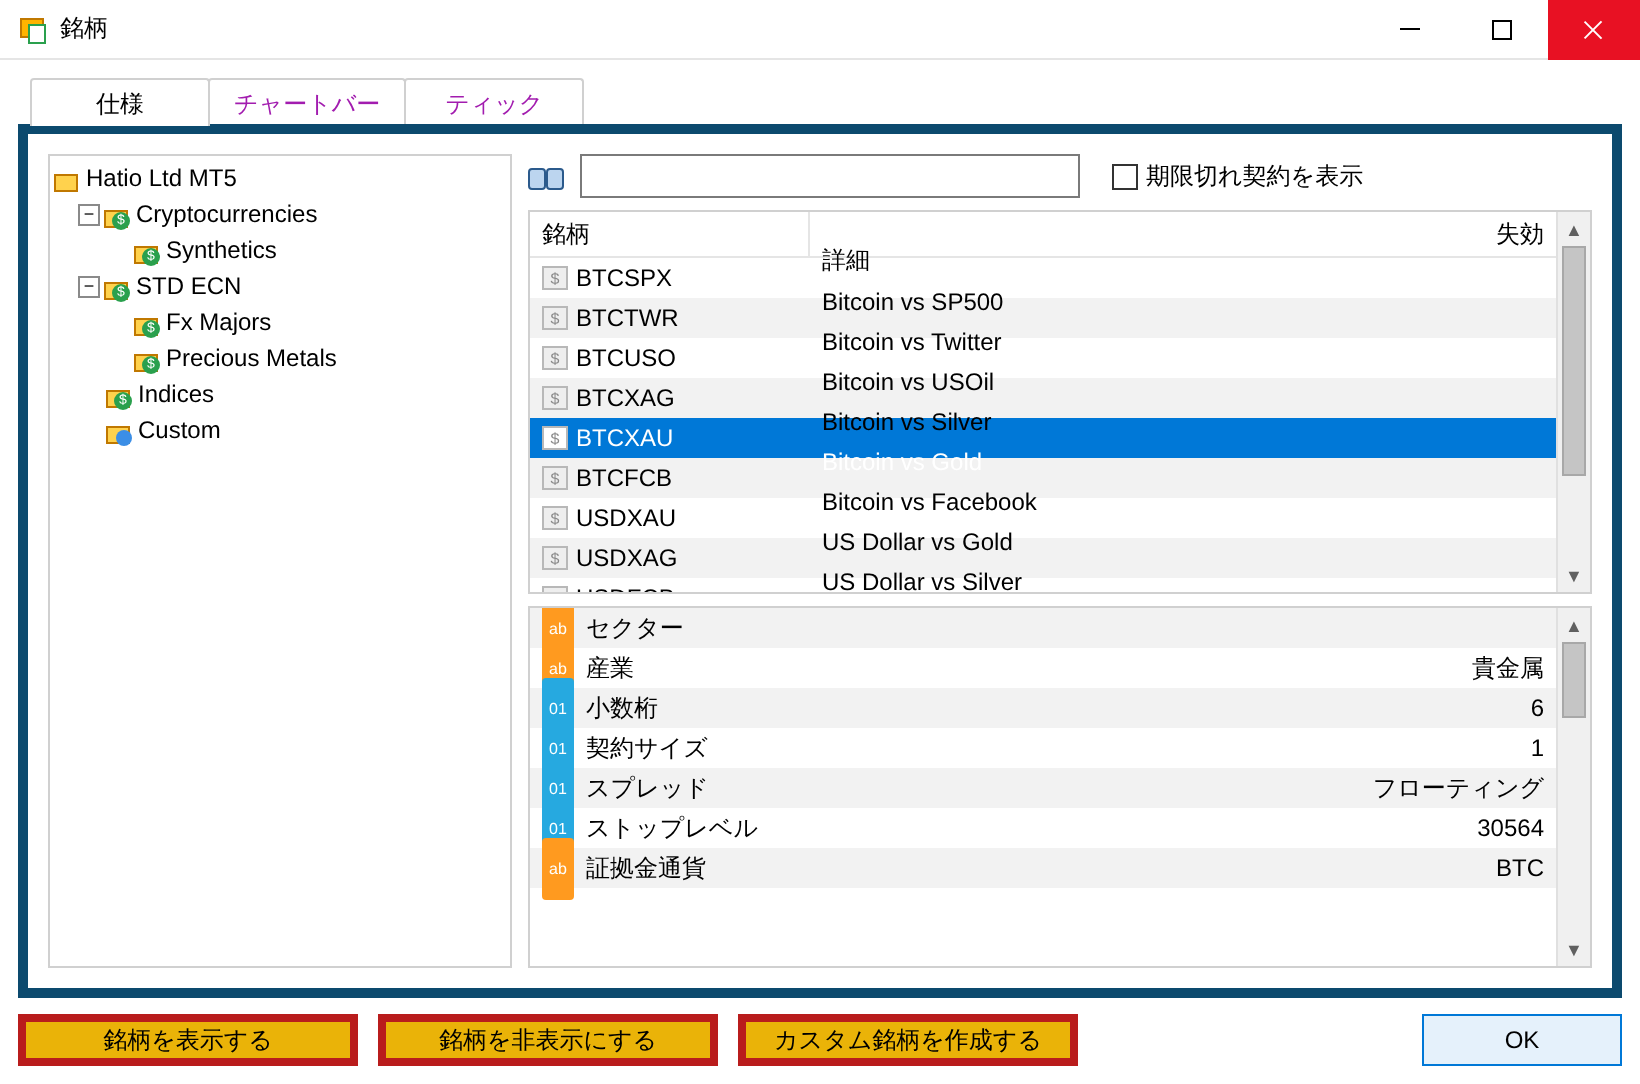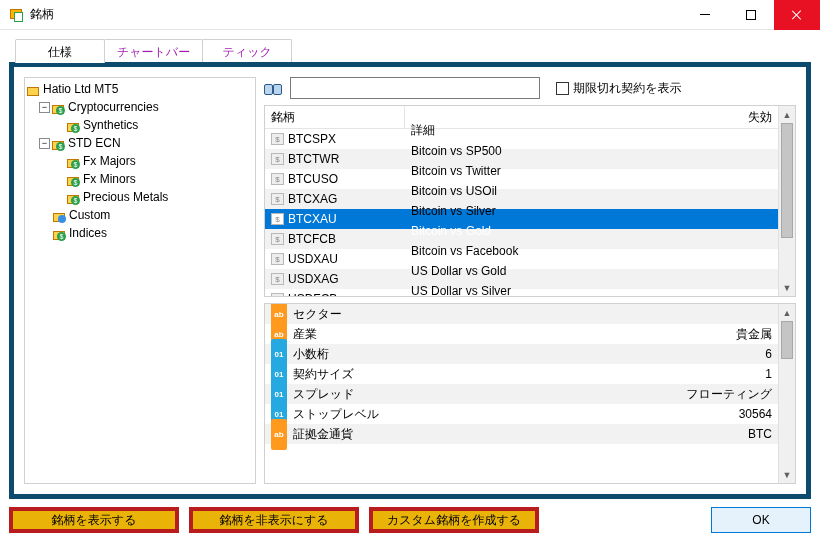--- a/index.html
+++ b/index.html
@@ -85,21 +85,21 @@
   .scroll .thumb { background:#c5c5c5; border:1px solid #a8a8a8;}
 
   
   .detail { border:1px solid #d0d0d0; flex:1; display:flex; background:#fff; }
   .detail .body { flex:1; overflow:hidden;}
   .dtitle { height:20px; display:flex; align-items:center; padding:0 6px; font-weight:bold; font-size:12px; border-bottom:1px solid #e5e5e5;}
   .drow { height:20px; display:flex; align-items:center;}
   .drow:nth-child(odd){ background:#f2f2f2; }
   .dk { flex:1; display:flex; align-items:center; padding:0 6px; gap:6px;}
   .dv { padding:0 6px; text-align:right; min-width:120px;}
-  .tag { width:16px; height:31px; border-radius:2px; color:#fff; font-size:8px; display:inline-flex; align-items:center; justify-content:center; font-weight:bold;}
+  .tag { width:16px; height:31px; border-radius:2px; color:#fff; font-size:8px; display:inline-flex; align-items:center; justify-content:center; font-weight:normal;}
   .tag.ab { background:#ff9a1f;} .tag.n01 { background:#26a9e0;}
 
   
   .btnrow { display:flex; gap:10px; margin-top:8px; }
   .btn { height:26px; border:4px solid #b91c1c; background:#eab308; display:flex; align-items:center; justify-content:center; font-size:12px; padding:0 8px;}
   .btn.wide { width:170px; }
   .btn.ok { width:100px; border:1px solid #0078d7; background:#e5f1fb;}
   .btnrow .spacer { flex:1; }
 </style>
 </head>
@@ -153,34 +153,30 @@
           <span class="tog">−</span>
           <span class="icn icn-fold"></span>
           <span>STD ECN</span>
         </div>
       <div class="tnode" style="padding-left:40px">
           <span class="icn icn-cat green"></span>
           <span>Fx Majors</span>
         </div>
       <div class="tnode" style="padding-left:40px">
           <span class="icn icn-cat green"></span>
-          <span>Fx Minors</span>
-        </div>
-      <div class="tnode" style="padding-left:40px">
+          <span>Precious Metals</span>
+        </div>
+
+      <div class="tnode" style="padding-left:26px">
           <span class="icn icn-cat green"></span>
-          <span>Precious Metals</span>
-        </div>
-
+          <span>Indices</span>
+        </div>
       <div class="tnode" style="padding-left:26px">
           <span class="icn icn-cat blue"></span>
           <span>Custom</span>
-        </div>
-      <div class="tnode" style="padding-left:26px">
-          <span class="icn icn-cat green"></span>
-          <span>Indices</span>
         </div>
     </div>
 
     <div class="right">
       <div class="toolbar">
         <span class="bino"></span>
         <input class="search" placeholder="" style="">
         <label class="chk">
           <span class="box"></span>
           <span>期限切れ契約を表示</span>

